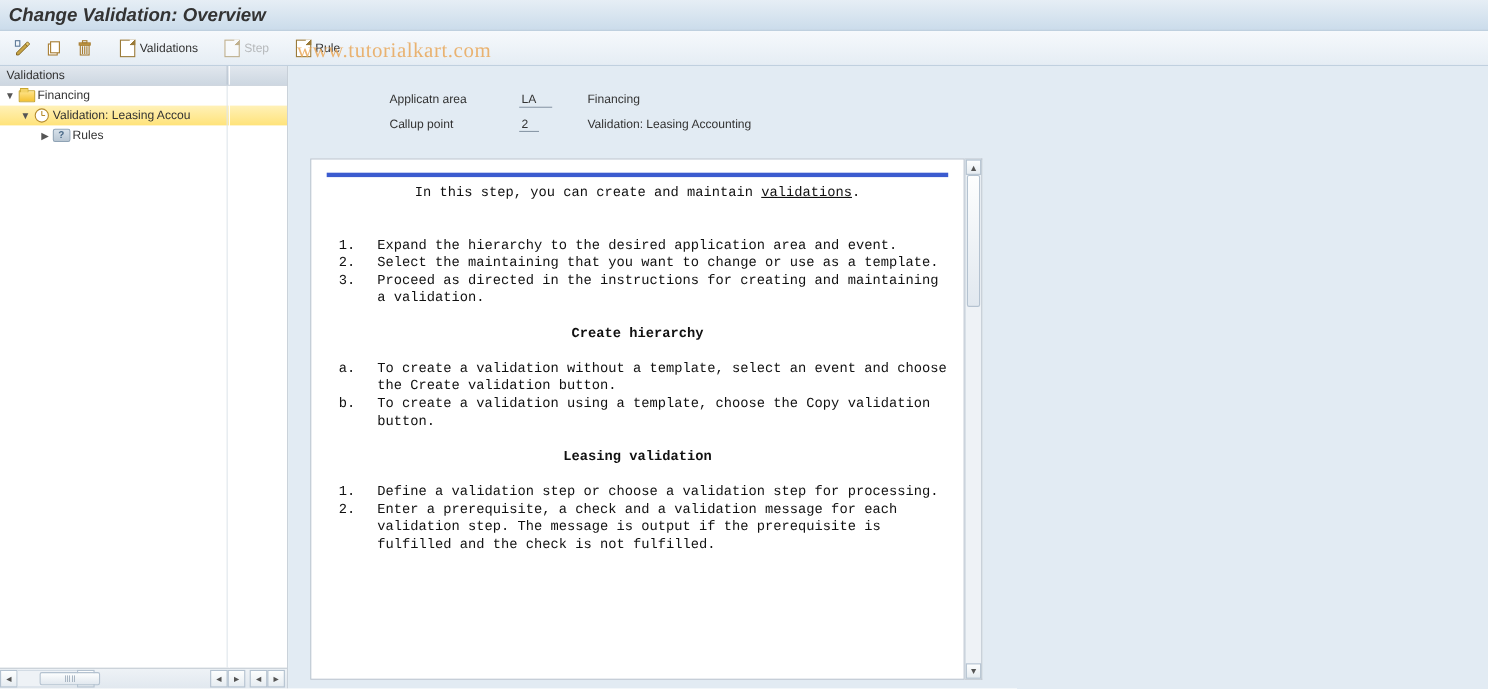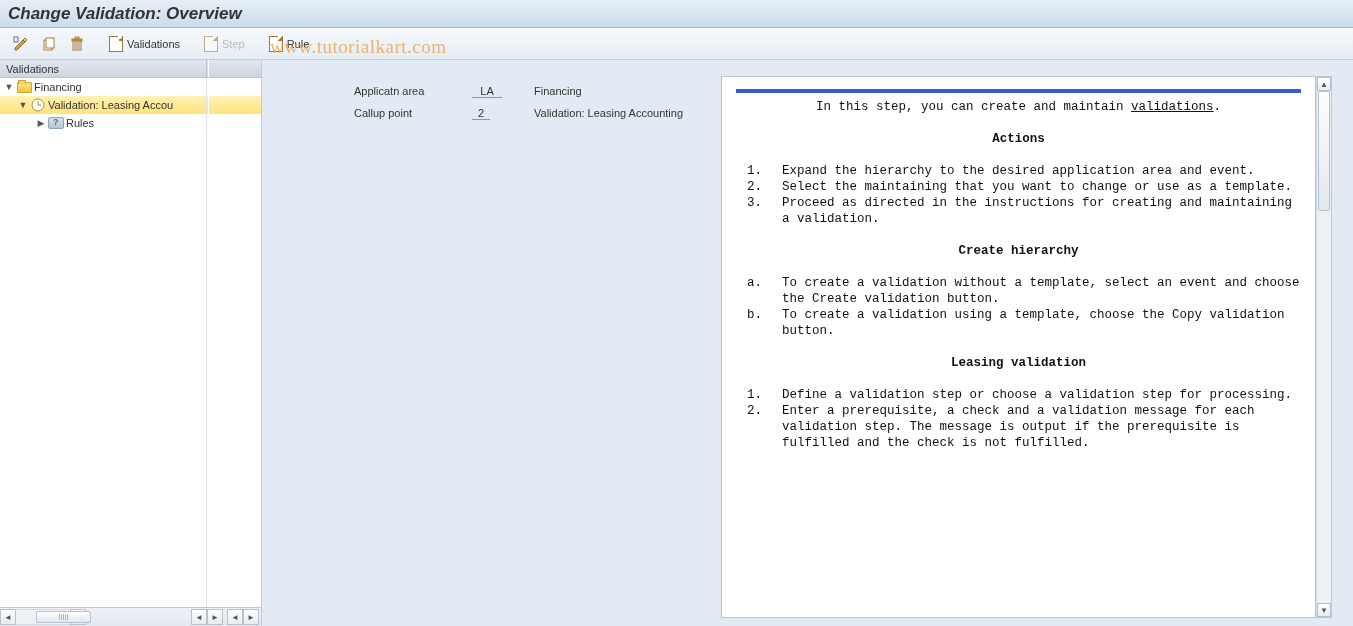--- a/index.html
+++ b/index.html
@@ -43,27 +43,27 @@
   .hscroll { flex: 1; height: 16px; display: flex; align-items: center; gap: 0; }
   .sbtn { width: 16px; height: 16px; background: linear-gradient(#fdfefe, #e6ecf1); border: 1px solid #b4c2d0; display: inline-flex; align-items: center; justify-content: center; font-size: 8px; color: #555; cursor: pointer; }
   .strack { flex: 1; height: 16px; background: #eef2f6; border-top: 1px solid #d2dbe4; border-bottom: 1px solid #d2dbe4; position: relative; }
   .sthumb { position: absolute; left: 20px; top: 1px; height: 12px; width: 55px; background: linear-gradient(#fdfefe, #e1e8ef); border: 1px solid #b4c2d0; border-radius: 2px; display: flex; align-items: center; justify-content: center; }
   .sthumb::before { content: ""; width: 10px; height: 6px; background: repeating-linear-gradient(90deg, #a9b6c3 0, #a9b6c3 1px, transparent 1px, transparent 2px); }
   .mini-hscroll { width: 54px; display: flex; gap: 0; justify-content: flex-end; padding-right: 2px; }
   .mini-hscroll .sbtn { width: 16px; }
   .second-mini { width: 54px; display: flex; gap: 0; justify-content: flex-start; padding-left: 2px; }
 
   
-  .right { flex: 1; background: #e2ebf3; padding: 12px 20px 8px 20px; position: relative; display: flex; flex-direction: row; gap: 20px; }
+  .right { flex: 1; background: #e2ebf3; padding: 12px 20px 8px 20px; position: relative; display: flex; flex-direction: column; }
   .form-area { padding: 8px 18px 16px 72px; }
   .form-row { display: flex; align-items: center; height: 22px; gap: 0; }
   .form-label { width: 118px; color: #333; }
   .form-val { width: 62px; color: #333; }
   .form-desc { color: #333; }
-  .form-underline { display: inline-block; min-width: 30px; border-bottom: 1px solid #8a99a8; padding: 0 2px; text-align: center; }
+  .form-underline { display: inline-block; min-width: 30px; border-bottom: 1px solid #8a99a8; padding: 0 2px; text-align: left; }
 
   .doc-wrap { flex: 1; display: flex; position: relative; margin-top: 4px; }
   .doc-frame { background: #fff; border: 1px solid #b9c4cf; width: 595px; position: relative; overflow: hidden; }
   .doc-inner { font-family: "Courier New", monospace; font-size: 12.5px; line-height: 16px; color: #111; padding: 12px 14px 12px 14px; }
   .doc-accent { height: 4px; background: #3b5bcf; margin-bottom: 6px; }
   .doc-inner p { margin: 0; text-align: center; }
   .doc-inner .sp { height: 16px; }
   .doc-inner .b { font-weight: bold; }
   .doc-inner .u { text-decoration: underline; }
   .doc-inner ol { list-style: none; }
@@ -210,21 +210,20 @@
         <span class="form-desc">Validation: Leasing Accounting</span>
       </div>
     </div>
 
     <div class="doc-wrap">
       <div class="doc-frame">
         <div class="doc-inner">
           <div class="doc-accent"></div>
           <p><span>In this step, you can create and maintain </span><span class="u">validations</span><span>.</span></p>
           <div class="sp"></div>
-          <p class="b">Actions</p>
           <div class="sp"></div>
           <ol>
             <li>
                 <span class="num">1.</span>
                 <span class="txt">Expand the hierarchy to the desired application area and event.</span>
               </li>
             <li>
                 <span class="num">2.</span>
                 <span class="txt">Select the maintaining that you want to change or use as a template.</span>
               </li>

